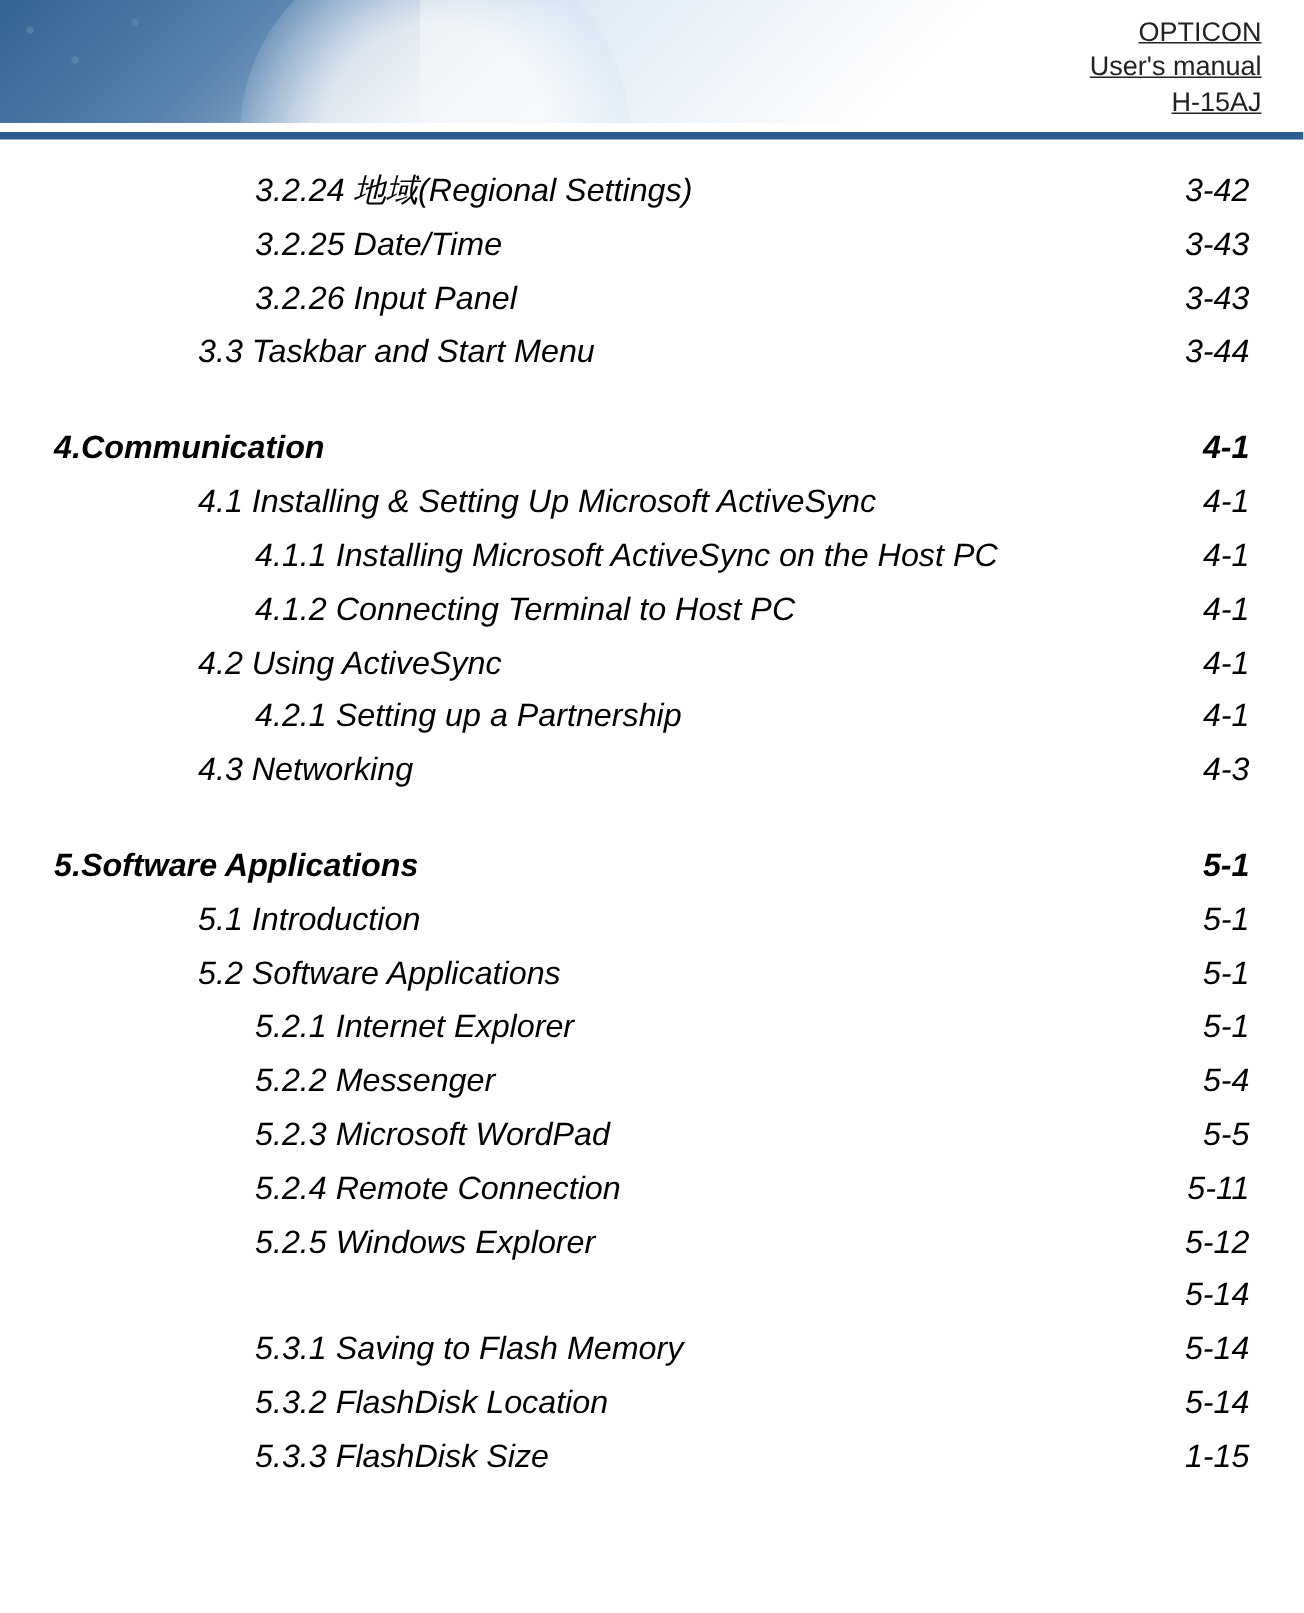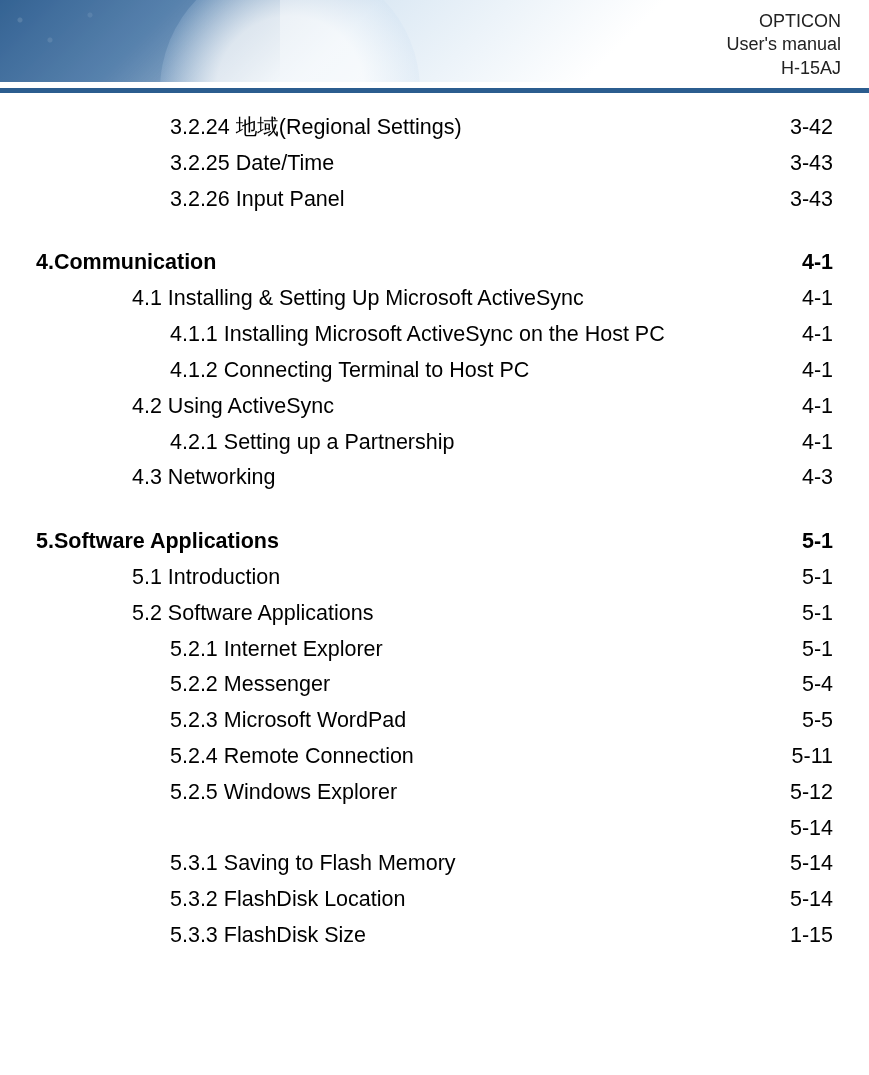--- a/index.html
+++ b/index.html
@@ -41,40 +41,42 @@
     background: radial-gradient(circle, rgba(255,255,255,0.7) 40%, rgba(200,220,240,0.2) 70%, transparent 80%);
   }
   .header-text {
     position: absolute;
     right: 28px;
     top: 10px;
     text-align: right;
     font-size: 18px;
     line-height: 1.3;
     color: #222;
+    text-decoration: underline;
   }
   .header-rule {
     width: 100%;
     height: 5px;
     background: #2b5d8f;
   }
   .header-gap {
     height: 6px;
     background: #fff;
   }
   .content {
     padding: 18px 36px 0 36px;
     font-size: 21.5px;
     line-height: 1.55;
   }
   .toc-row {
     display: flex;
     align-items: baseline;
     white-space: nowrap;
     margin-bottom: 2.5px;
+    font-style: italic;
   }
   .toc-label { flex: 0 0 auto; }
   .toc-leader {
     flex: 1 1 auto;
     overflow: hidden;
     position: relative;
     margin: 0 2px;
   }
   .toc-leader::after {
     content: "..........................................................................................................................................................................................";
@@ -114,20 +116,25 @@
     <div class="toc-row indent-2">
       <span class="toc-label">3.2.25 Date/Time </span>
       <span class="toc-leader"></span>
       <span class="toc-page"> 3-43</span>
     </div>
     <div class="toc-row indent-2">
       <span class="toc-label">3.2.26 Input Panel</span>
       <span class="toc-leader"></span>
       <span class="toc-page"> 3-43</span>
     </div>
+    <div class="toc-row indent-1">
+      <span class="toc-label">3.3 Taskbar and Start Menu </span>
+      <span class="toc-leader"></span>
+      <span class="toc-page"> 3-44</span>
+    </div>
     <div class="section-gap"></div>
     <div class="toc-row indent-0">
       <span class="toc-label">4.Communication</span>
       <span class="toc-leader"></span>
       <span class="toc-page"> 4-1</span>
     </div>
     <div class="toc-row indent-1">
       <span class="toc-label">4.1 Installing &amp; Setting Up Microsoft ActiveSync </span>
       <span class="toc-leader"></span>
       <span class="toc-page"> 4-1</span>

